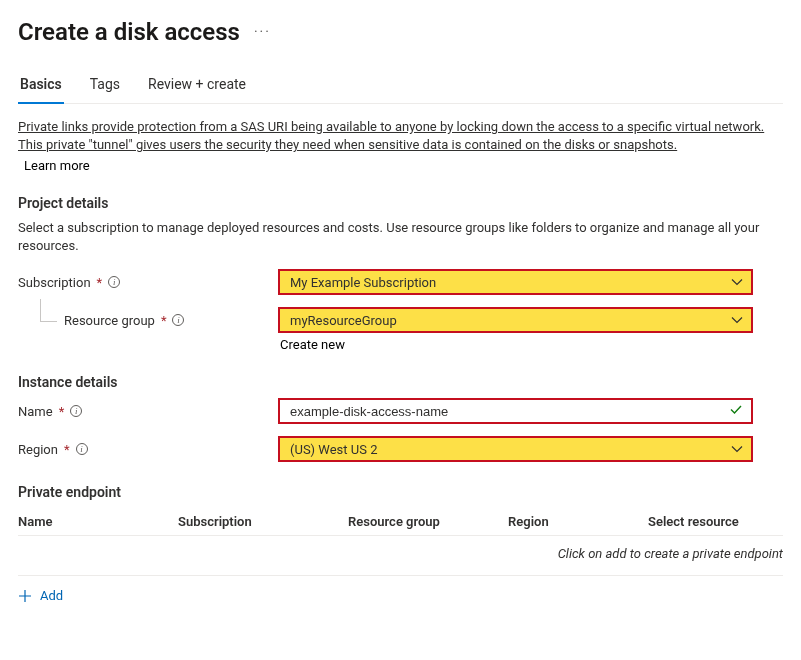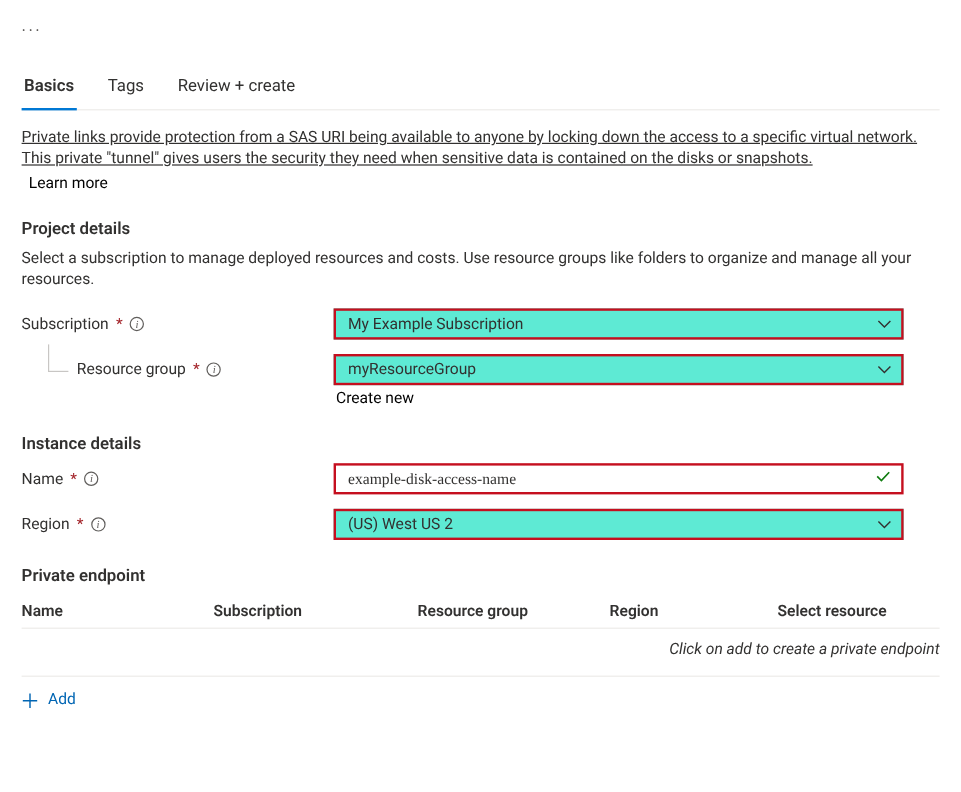--- a/index.html
+++ b/index.html
@@ -30,35 +30,35 @@
       border-left:1px solid #c8c6c4; border-bottom:1px solid #c8c6c4;
     }
     .req { color:#a4262c; }
     .info-icon {
       width:12px; height:12px; border:1px solid #605e5c; border-radius:50%;
       display:inline-flex; align-items:center; justify-content:center;
       font-size:9px; color:#605e5c; cursor:pointer; font-style:italic; font-family:Georgia,serif;
     }
     .control-col { flex:1; max-width:475px; }
     .dropdown {
-      width:100%; height:26px; border:2px solid #c50f1f; background:#5eead4;
+      width:100%; height:26px; border:2px solid #c50f1f; background:#fde047;
       padding:0 28px 0 10px; font-size:13px; display:flex; align-items:center;
       position:relative; cursor:pointer;
     }
     .dropdown .chev {
       position:absolute; right:8px; top:50%; transform:translateY(-50%);
     }
     .chev svg { width:12px; height:12px; display:block; }
     .textin {
       width:100%; height:26px; border:2px solid #c50f1f; background:#fff;
       padding:0 28px 0 10px; font-size:13px; display:flex; align-items:center;
       position:relative;
     }
     .textin input {
-      border:none; outline:none; width:100%; font-size:13px; font-family:Liberation Serif, serif; color:#323130;
+      border:none; outline:none; width:100%; font-size:13px; font-family:Liberation Sans, sans-serif; color:#323130;
     }
     .textin .check { position:absolute; right:8px; top:50%; transform:translateY(-50%); color:#107c10; }
     .sublink-row { display:flex; }
     .sublink-row .spacer { width:260px; }
     .sublink-row .link { font-size:13px; padding-left:2px; }
     .endpoint-table { width:100%; margin-top:8px; }
     .endpoint-head { display:flex; font-weight:600; font-size:13px; padding:6px 0; border-bottom:1px solid #edebe9; }
     .endpoint-head > div:nth-child(1){ width:160px; }
     .endpoint-head > div:nth-child(2){ width:170px; }
     .endpoint-head > div:nth-child(3){ width:160px; }
@@ -69,20 +69,21 @@
     .plus-icon { width:14px; height:14px; display:inline-flex; align-items:center; justify-content:center; }
     .plus-icon svg { width:14px; height:14px; stroke:#0065b3; }
   </style>
 </head>
 <body>
 
 
 
 
 <div class="page-title-row">
+  <div class="page-title">Create a disk access</div>
   <div class="dots">···</div>
 </div>
 
 
 <div class="tabs">
   <div class="tab active">Basics</div>
   <div class="tab">Tags</div>
   <div class="tab">Review + create</div>
 </div>
 

